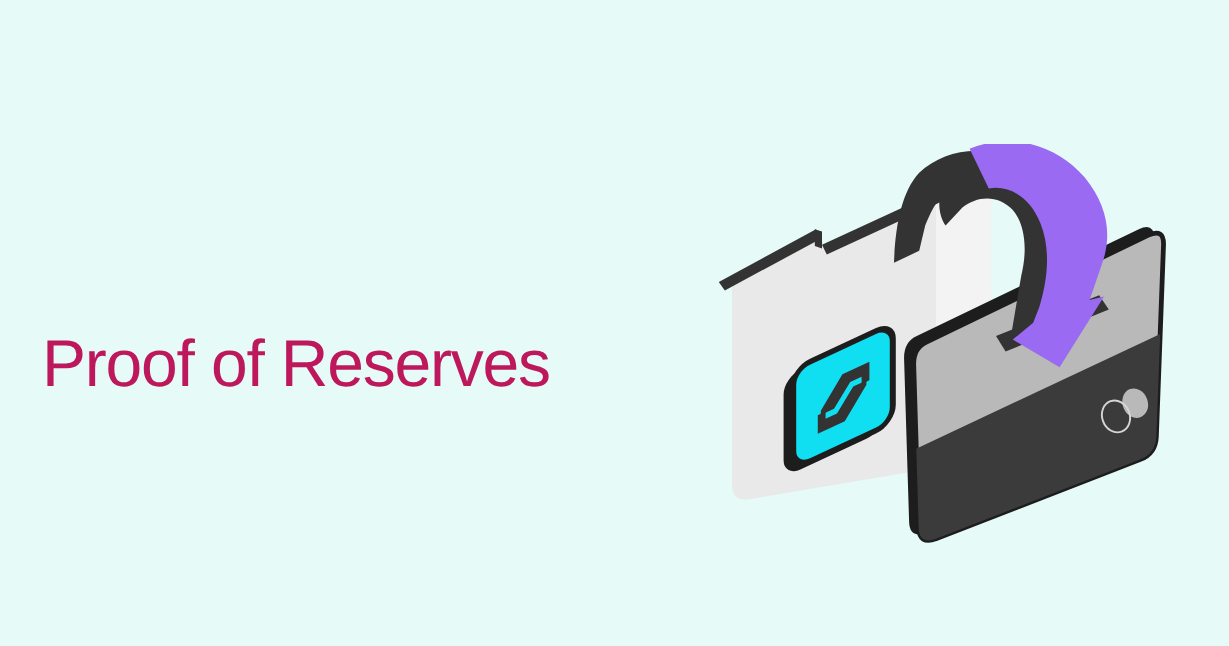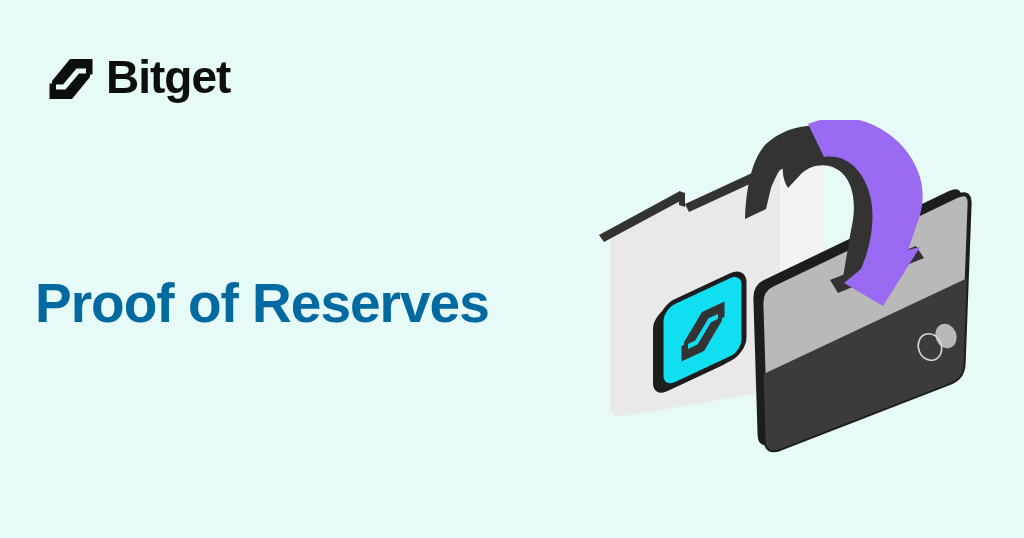--- a/index.html
+++ b/index.html
@@ -13,39 +13,30 @@
     position:absolute;left:46px;top:50px;height:56px;
     display:flex;align-items:center;gap:10px;
   }
   .logo svg{display:block;}
   .logo-text{
     font-size:46px;font-weight:700;color:#0e0e0e;letter-spacing:-1px;
     margin-top:-3px;
   }
   .headline{
     position:absolute;left:35px;top:236px;
-    font-size:55px;font-weight:700;color:#0369a1;letter-spacing:-1px;
+    font-size:55px;font-weight:400;color:#be185d;letter-spacing:-1px;
     line-height:60px;white-space:nowrap;
   }
   .illustration{position:absolute;left:580px;top:120px;width:420px;height:340px;}
 </style>
 </head>
 <body>
 
 <div class="banner">
 
-  <div class="logo">
-    <span>
-      <svg width="50" height="52" viewBox="0 0 100 100">
-        <path d="M93,12 L48,12 L12,56 L12,63 L34,63 L61,31 L80,31 L80,43 L93,43 Z" fill="#0e0e0e"></path>
-        <path d="M7,92 L52,92 L88,48 L88,41 L66,41 L39,73 L20,73 L20,61 L7,61 Z" fill="#0e0e0e"></path>
-      </svg>
-    </span>
-    <span class="logo-text">Bitget</span>
-  </div>
 
   <h1 class="headline">Proof of Reserves</h1>
 
   <svg class="illustration" viewBox="0 0 420 340">
     <defs>
       <clipPath id="cardClip">
         <path d="M192,165 L377,76 Q390,70 389.6,84 L383.6,244 Q383,258 370,263 L200,329 Q186,334 185.6,320 L181.4,184 Q181,170 192,165 Z"></path>
       </clipPath>
     </defs>
 

